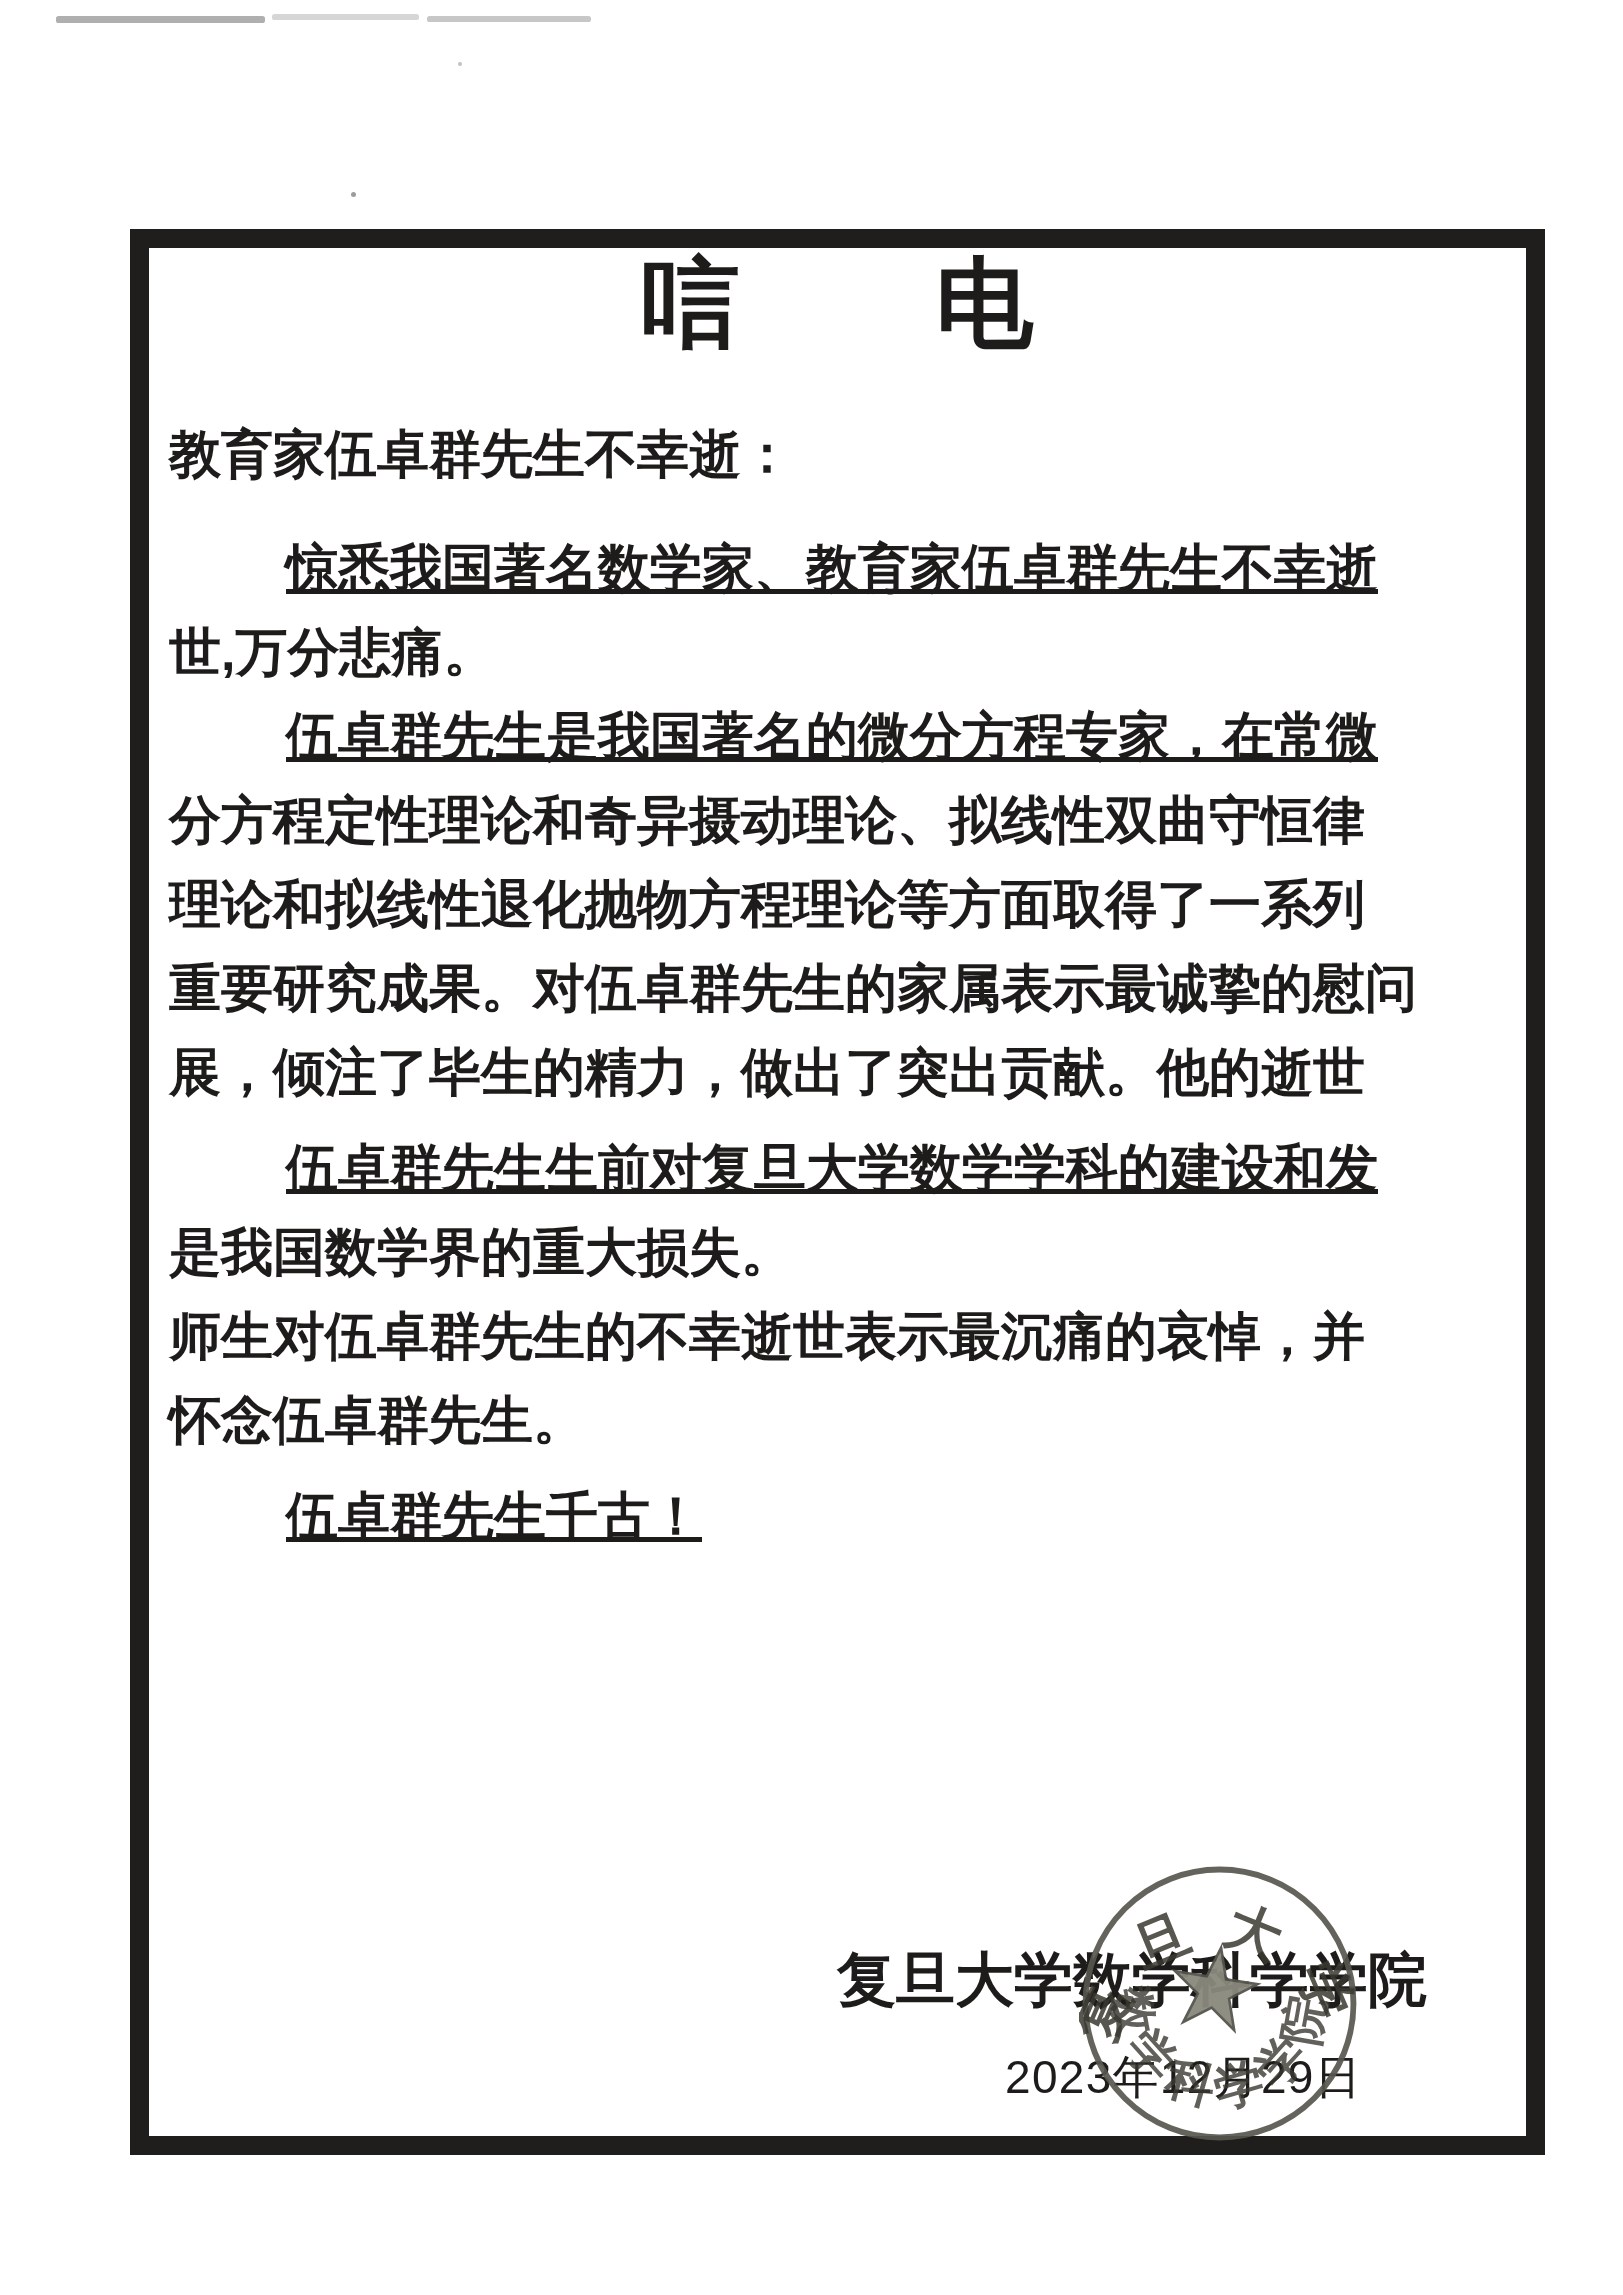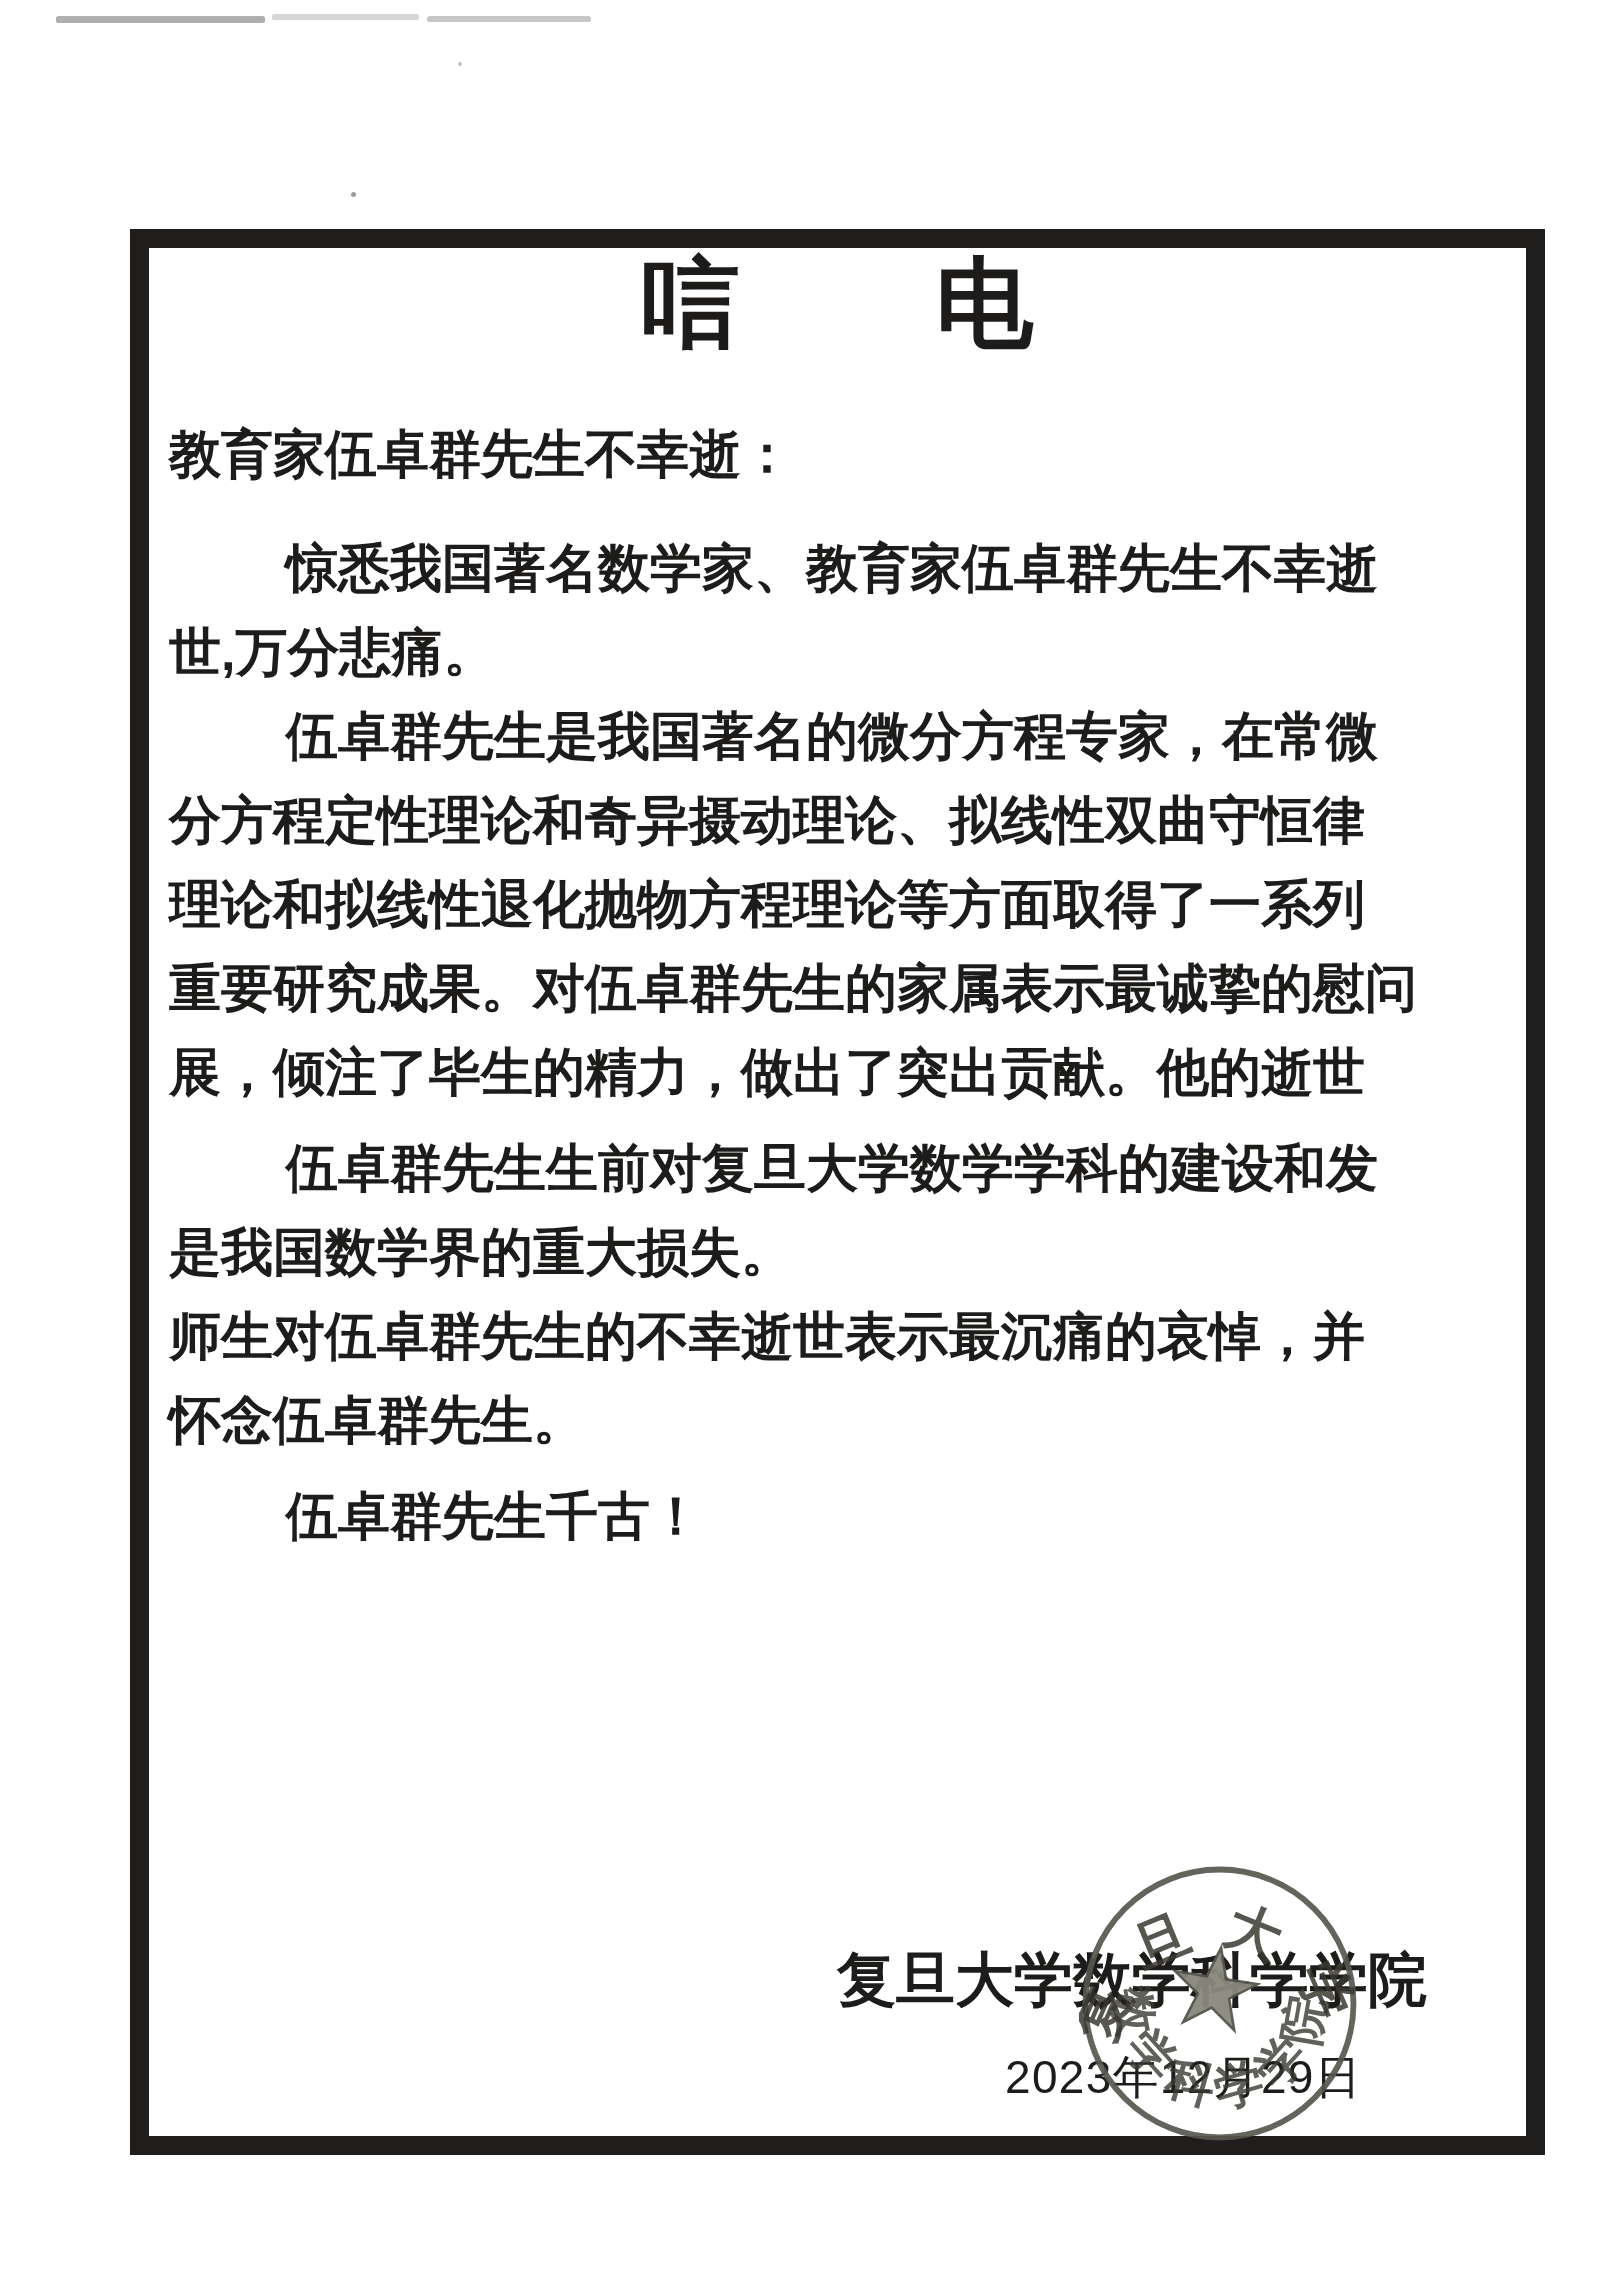--- a/index.html
+++ b/index.html
@@ -33,21 +33,21 @@
     font-size:98px;font-weight:bold;line-height:1.0;
     letter-spacing:0;
   }
 
   .body-text{
     position:absolute;left:169px;top:412px;width:1365px;
     font-size:52px;line-height:84px;font-weight:600;
   }
   .line{white-space:nowrap;}
   .salutation{margin-bottom:30px;}
-  .indent{text-indent:117px;}
+  .indent{text-indent:117px;text-decoration:underline;}
   .para-gap{margin-top:11.8px;}
 
   .signature{
     position:absolute;left:837px;top:1941px;
     font-size:59px;font-weight:600;white-space:nowrap;
   }
   .date{
     position:absolute;left:1005px;top:2047px;
     font-size:46px;font-weight:400;white-space:nowrap;letter-spacing:1.3px;
   }

